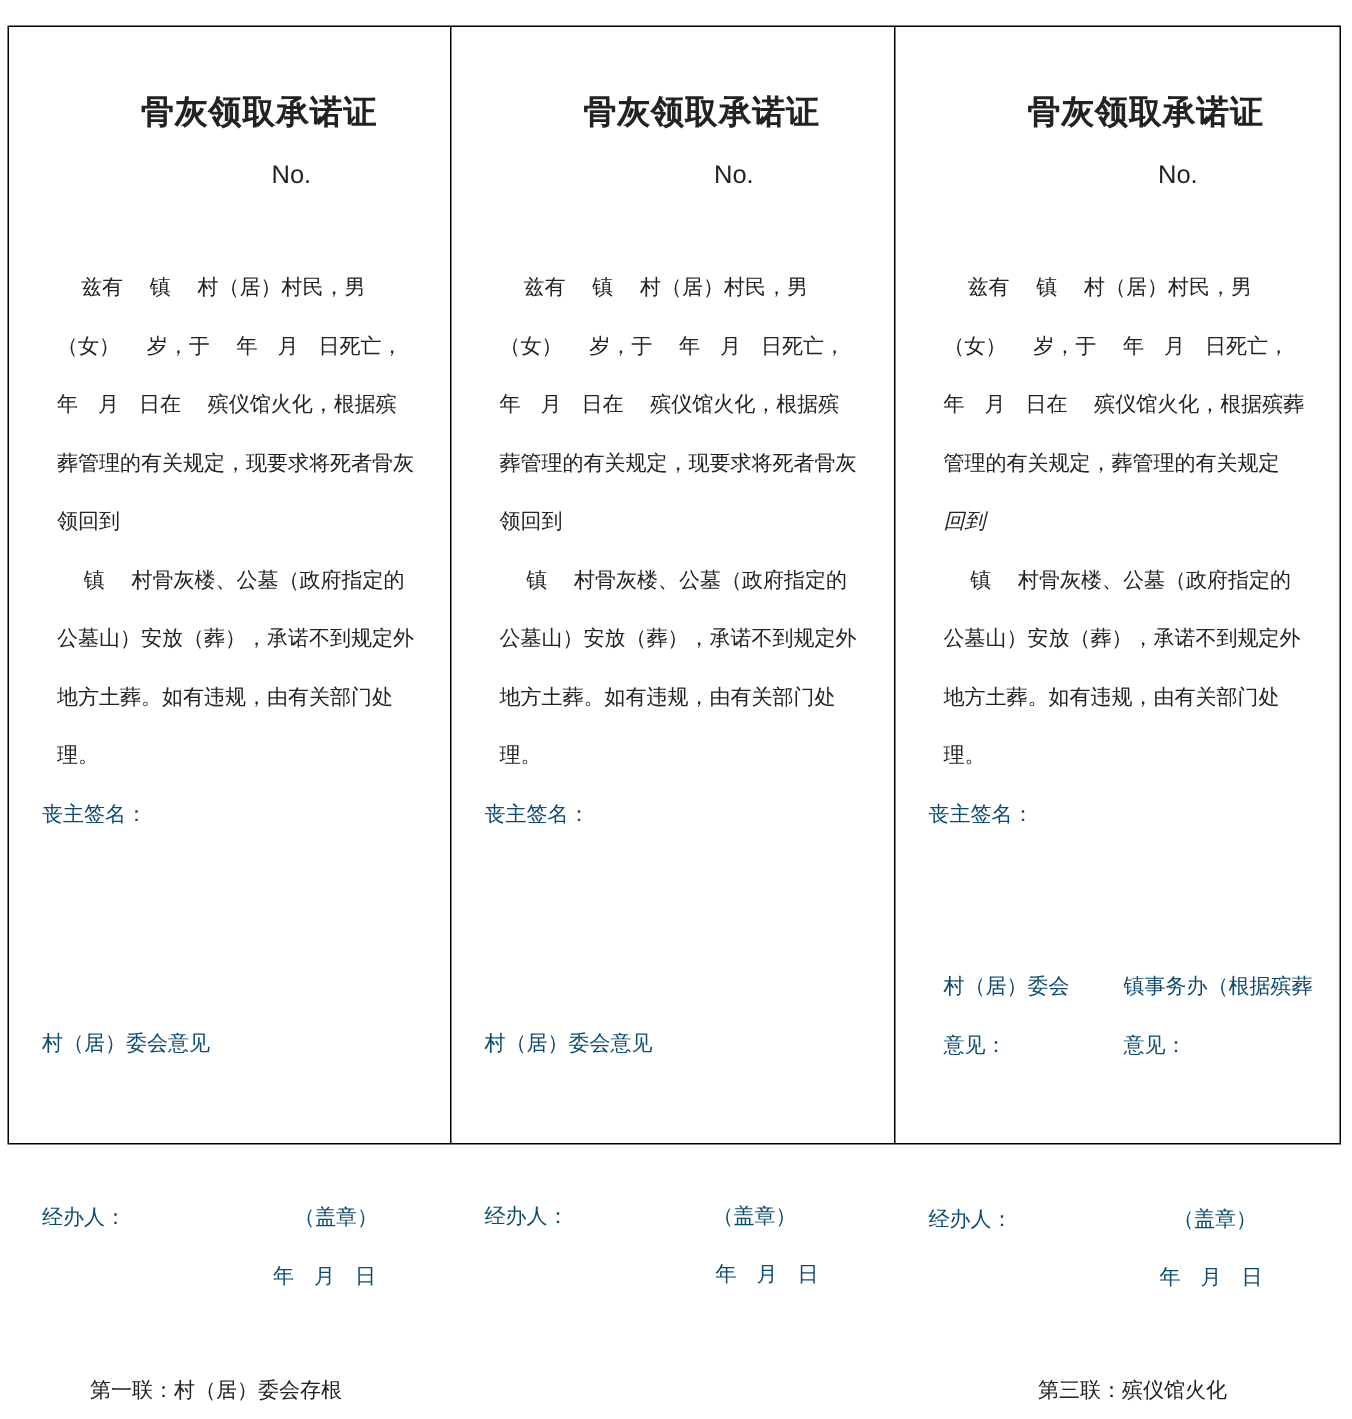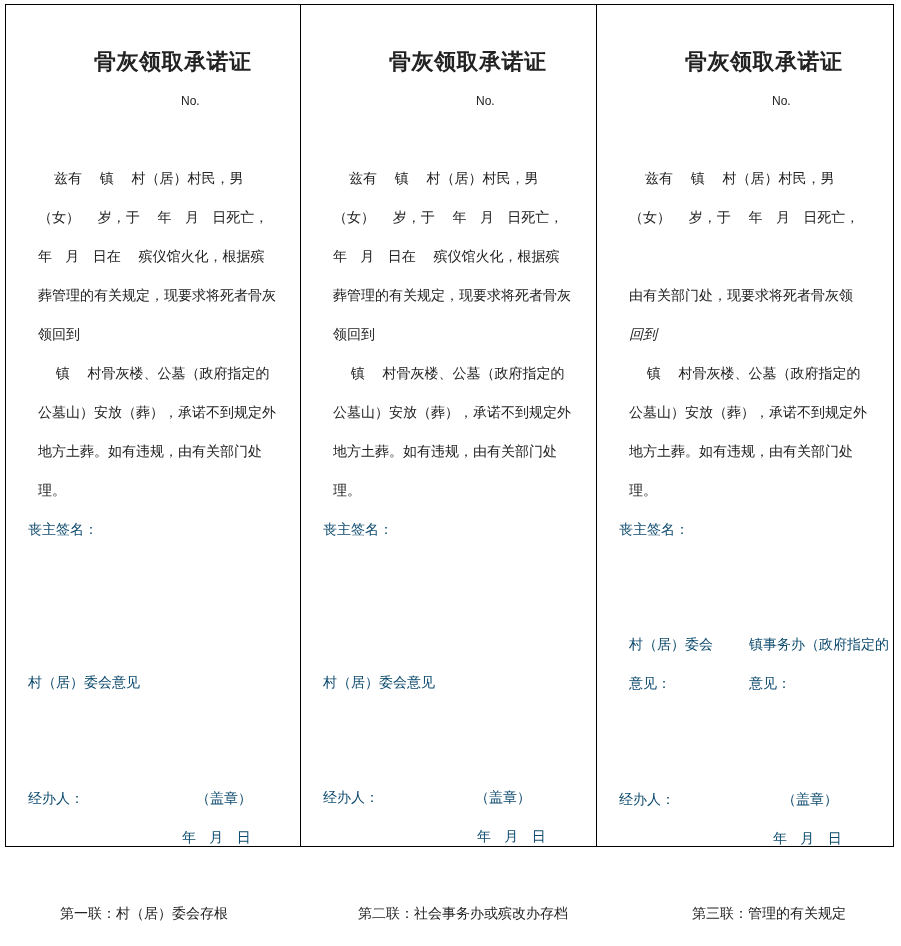--- a/index.html
+++ b/index.html
@@ -1,26 +1,26 @@
 <!DOCTYPE html>
 <html><head>
   <meta charset="utf-8">
   <style>
     html, body { margin:0; padding:0; background:#ffffff; }
     body { width:901px; height:946px; position:relative; overflow:hidden;
            font-family:"DejaVu Sans","Liberation Sans",sans-serif; color:#222; }
-    .table { position:absolute; left:5px; top:4px; width:889px; height:843px;
+    .table { position:absolute; left:5px; top:17px; width:889px; height:746px;
              border:1.5px solid #000; box-sizing:border-box; }
     .col { position:absolute; top:0; height:100%; box-sizing:border-box; }
     .col.c1 { left:0; width:295px; border-right:1.5px solid #000; }
     .col.c2 { left:295px; width:296px; border-right:1.5px solid #000; }
     .col.c3 { left:591px; width:296px; }
     .title { position:absolute; top:42px; left:88px; font-family:"DejaVu Serif","Liberation Serif",serif;
              font-size:22px; font-weight:bold; letter-spacing:0.5px; color:#222; white-space:nowrap; }
-    .no { position:absolute; top:89px; left:175px; font-family:"Liberation Sans",sans-serif; font-size:12px; color:#222; }
+    .no { position:absolute; top:89px; left:175px; font-family:"Liberation Sans",sans-serif; font-size:17px; color:#222; }
     .body-line { position:absolute; font-size:14px; white-space:pre; color:#222; }
     .label { position:absolute; font-size:14px; white-space:pre; color:#0c4a6e; }
     .footer { position:absolute; top:900px; font-size:14px; white-space:pre; color:#222; }
   </style>
 </head>
 <body>
 
 <div class="table">
 
   <div class="col c1">
@@ -53,38 +53,38 @@
     <div class="body-line" style="top:321px;left:32px;">领回到</div>
     <div class="body-line" style="top:360px;left:32px;">    镇    村骨灰楼、公墓（政府指定的</div>
     <div class="body-line" style="top:399px;left:32px;">公墓山）安放（葬），承诺不到规定外</div>
     <div class="body-line" style="top:438px;left:32px;">地方土葬。如有违规，由有关部门处</div>
     <div class="body-line" style="top:477px;left:32px;">理。</div>
     <div class="label" style="top:516px;left:22px;">丧主签名：</div>
     <div class="label" style="top:669px;left:22px;">村（居）委会意见</div>
     <div class="label" style="top:784px;left:22px;">经办人：</div>
     <div class="label" style="top:784px;left:174px;">（盖章）</div>
     <div class="label" style="top:823px;left:176px;">年   月   日</div>
-    <div class="footer" style="left:57px;">第二联：社会事务办或殡改办存档</div>
   </div>
 
   <div class="col c3">
     <div class="title">骨灰领取承诺证</div>
     <div class="no">No.</div>
     <div class="body-line" style="top:165px;left:48px;">兹有    镇    村（居）村民，男</div>
     <div class="body-line" style="top:204px;left:32px;">（女）    岁，于    年   月   日死亡，</div>
-    <div class="body-line" style="top:282px;left:32px;">由有关部门处，现要求将死者骨灰领</div>
+    <div class="body-line" style="top:243px;left:32px;">年   月   日在    殡仪馆火化，根据殡葬</div>
+    <div class="body-line" style="top:282px;left:32px;">管理的有关规定，葬管理的有关规定</div>
     <div class="body-line" style="top:321px;left:32px;font-style:italic;">回到</div>
     <div class="body-line" style="top:360px;left:32px;">    镇    村骨灰楼、公墓（政府指定的</div>
     <div class="body-line" style="top:399px;left:32px;">公墓山）安放（葬），承诺不到规定外</div>
     <div class="body-line" style="top:438px;left:32px;">地方土葬。如有违规，由有关部门处</div>
     <div class="body-line" style="top:477px;left:32px;">理。</div>
     <div class="label" style="top:516px;left:22px;">丧主签名：</div>
     <div class="label" style="top:631px;left:32px;">村（居）委会</div>
     <div class="label" style="top:670px;left:32px;">意见：</div>
-    <div class="label" style="top:631px;left:152px;">镇事务办（政府指定的</div>
+    <div class="label" style="top:631px;left:152px;">镇事务办（根据殡葬</div>
     <div class="label" style="top:670px;left:152px;">意见：</div>
     <div class="label" style="top:786px;left:22px;">经办人：</div>
     <div class="label" style="top:786px;left:185px;">（盖章）</div>
     <div class="label" style="top:825px;left:176px;">年   月   日</div>
-    <div class="footer" style="left:95px;">第三联：管理的有关规定</div>
+    <div class="footer" style="left:95px;">第三联：殡仪馆火化</div>
   </div>
 
 </div>
 
 </body></html>

